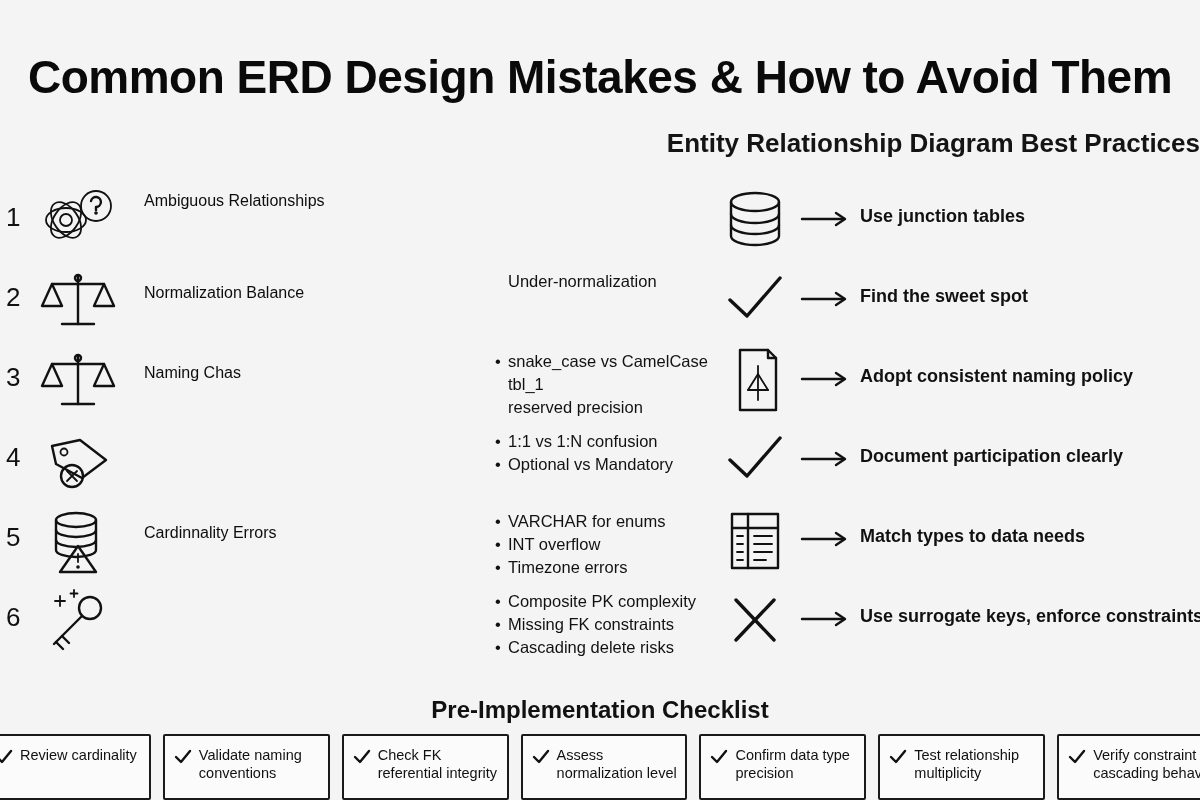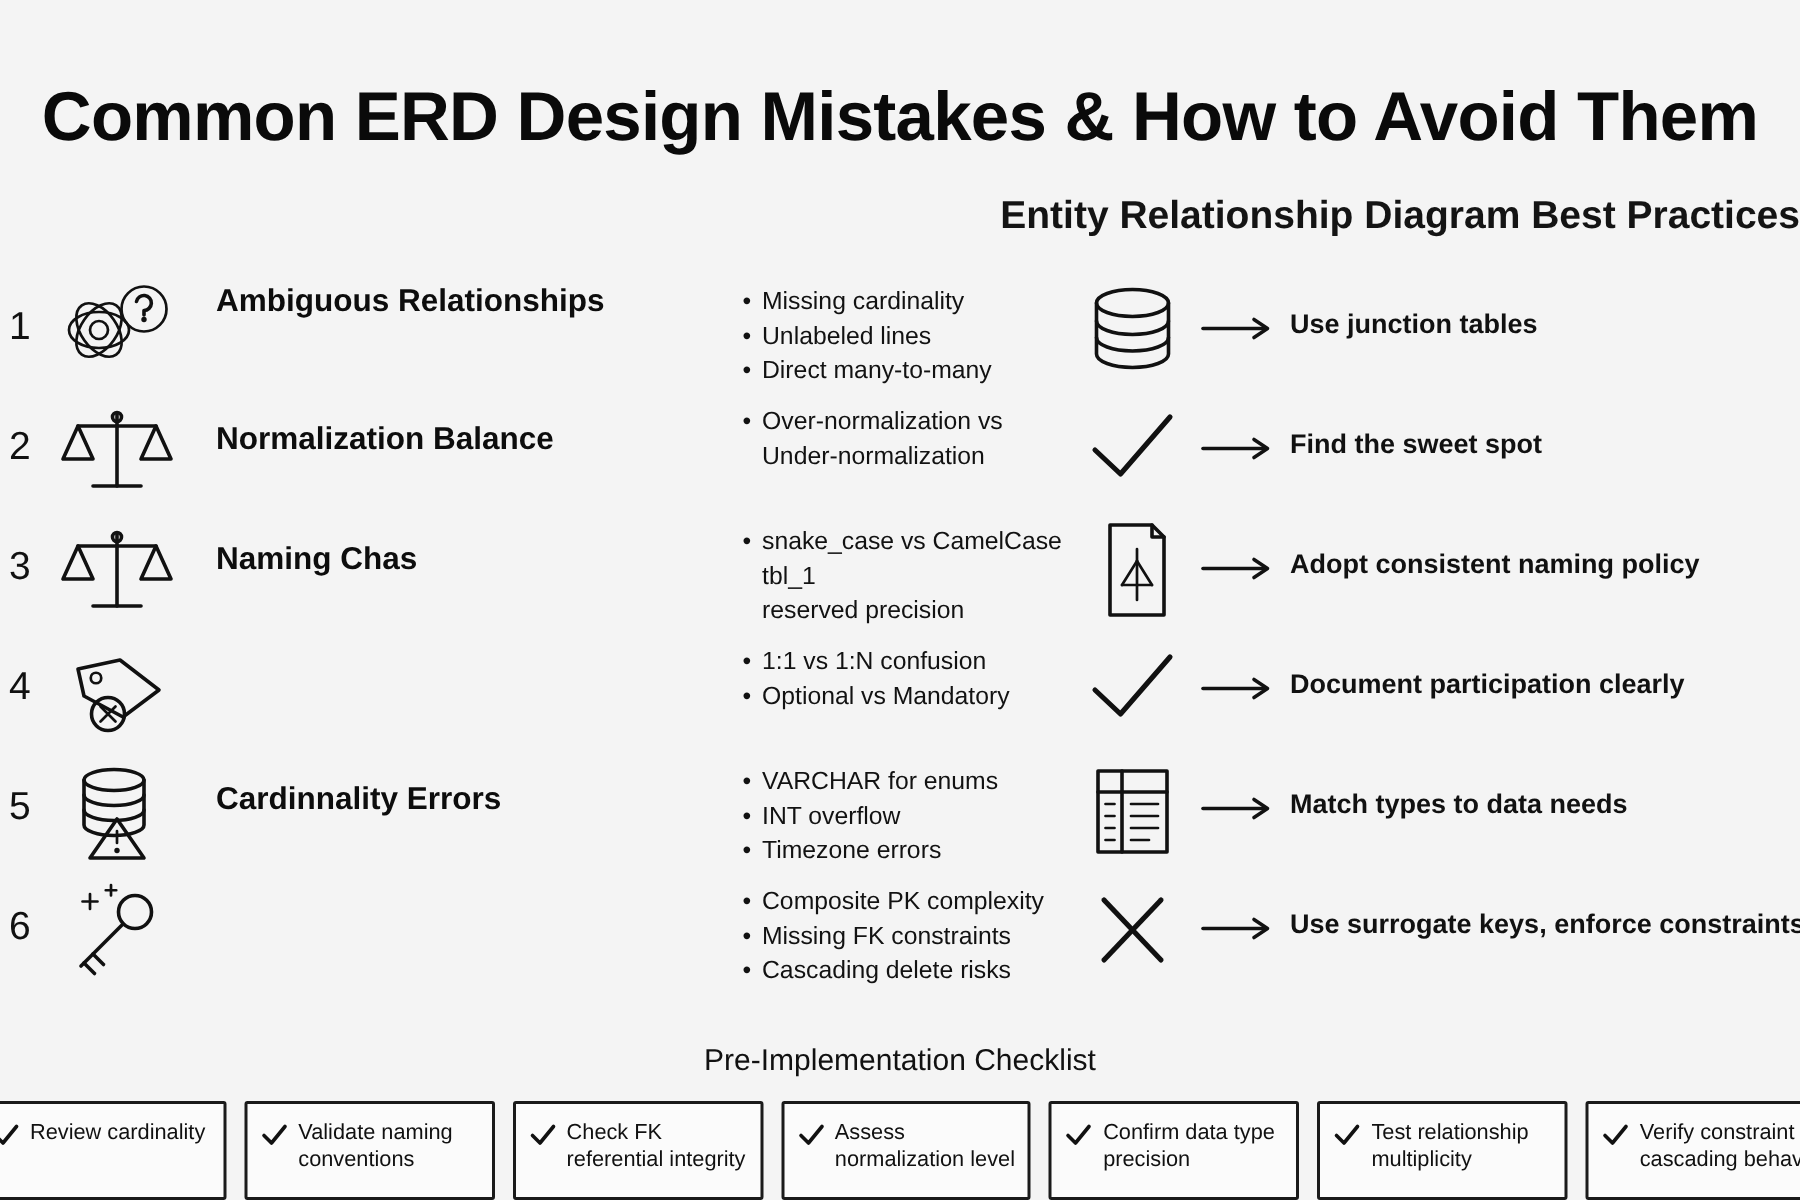--- a/index.html
+++ b/index.html
@@ -71,22 +71,22 @@
     position: absolute;
     left: 36px;
     top: 6px;
     width: 84px;
     height: 70px;
   }
   .row-title {
     position: absolute;
     left: 144px;
     top: 20px;
-    font-size: 21px;
-    font-weight: bold;
+    font-size: 16px;
+    font-weight: normal;
     line-height: 26px;
     color: #0d0d0d;
     width: 340px;
   }
   .row-title.two-line {
     top: 8px;
   }
   .bullets {
     position: absolute;
     left: 508px;
@@ -133,22 +133,22 @@
     font-weight: bold;
   }
 
   
   .checklist-title {
     position: absolute;
     top: 668px;
     left: 0;
     width: 1200px;
     text-align: center;
-    font-size: 20px;
-    font-weight: normal;
+    font-size: 24px;
+    font-weight: bold;
     color: #111;
   }
   .checklist {
     position: absolute;
     top: 706px;
     left: -16px;
     width: 1240px;
     display: flex;
     gap: 12px;
   }
@@ -196,25 +196,20 @@
           <ellipse class="st-thin" cx="30" cy="34" rx="20" ry="12"></ellipse>
           <ellipse class="st-thin" cx="30" cy="34" rx="12" ry="20" transform="rotate(35 30 34)"></ellipse>
           <ellipse class="st-thin" cx="30" cy="34" rx="12" ry="20" transform="rotate(-35 30 34)"></ellipse>
           <circle class="st-thin" cx="30" cy="34" r="6"></circle>
           <circle class="st-thin" cx="60" cy="20" r="15"></circle>
           <path class="st" d="M55 15 a5 5 0 1 1 5 6 v3"></path>
           <circle class="fillb" cx="60" cy="27" r="1.8"></circle>
         </svg>
       </div>
       <div class="row-title two-line">Ambiguous Relationships</div>
-      <div class="bullets">
-        <div class="b">Missing cardinality</div>
-        <div class="b">Unlabeled lines</div>
-        <div class="b">Direct many-to-many</div>
-      </div>
       <div class="mid-icon">
         <svg viewBox="0 0 78 74" width="78" height="74">
           <ellipse class="st" cx="39" cy="18" rx="24" ry="9"></ellipse>
           <path class="st" d="M15 18 v34 a24 9 0 0 0 48 0 v-34"></path>
           <path class="st" d="M15 30 a24 9 0 0 0 48 0"></path>
           <path class="st" d="M15 41 a24 9 0 0 0 48 0"></path>
         </svg>
       </div>
       <div class="arrow">
         <svg viewBox="0 0 54 18" width="54" height="18">
@@ -232,21 +227,20 @@
           <path class="st" d="M42 10 V58"></path>
           <path class="st" d="M16 18 H68"></path>
           <path class="st" d="M26 58 H58"></path>
           <path class="st" d="M16 18 L6 40 H26 Z"></path>
           <path class="st" d="M68 18 L58 40 H78 Z"></path>
           <circle class="st" cx="42" cy="12" r="3"></circle>
         </svg>
       </div>
       <div class="row-title">Normalization Balance</div>
       <div class="bullets">
-        <div class="b">Over-normalization vs</div>
         <div class="cont">Under-normalization</div>
       </div>
       <div class="mid-icon">
         <svg viewBox="0 0 78 74" width="78" height="74">
           <path class="st-thick" d="M14 36 L31 52 L64 14"></path>
         </svg>
       </div>
       <div class="arrow">
         <svg viewBox="0 0 54 18" width="54" height="18">
           <path class="st" d="M2 9 H44"></path>

